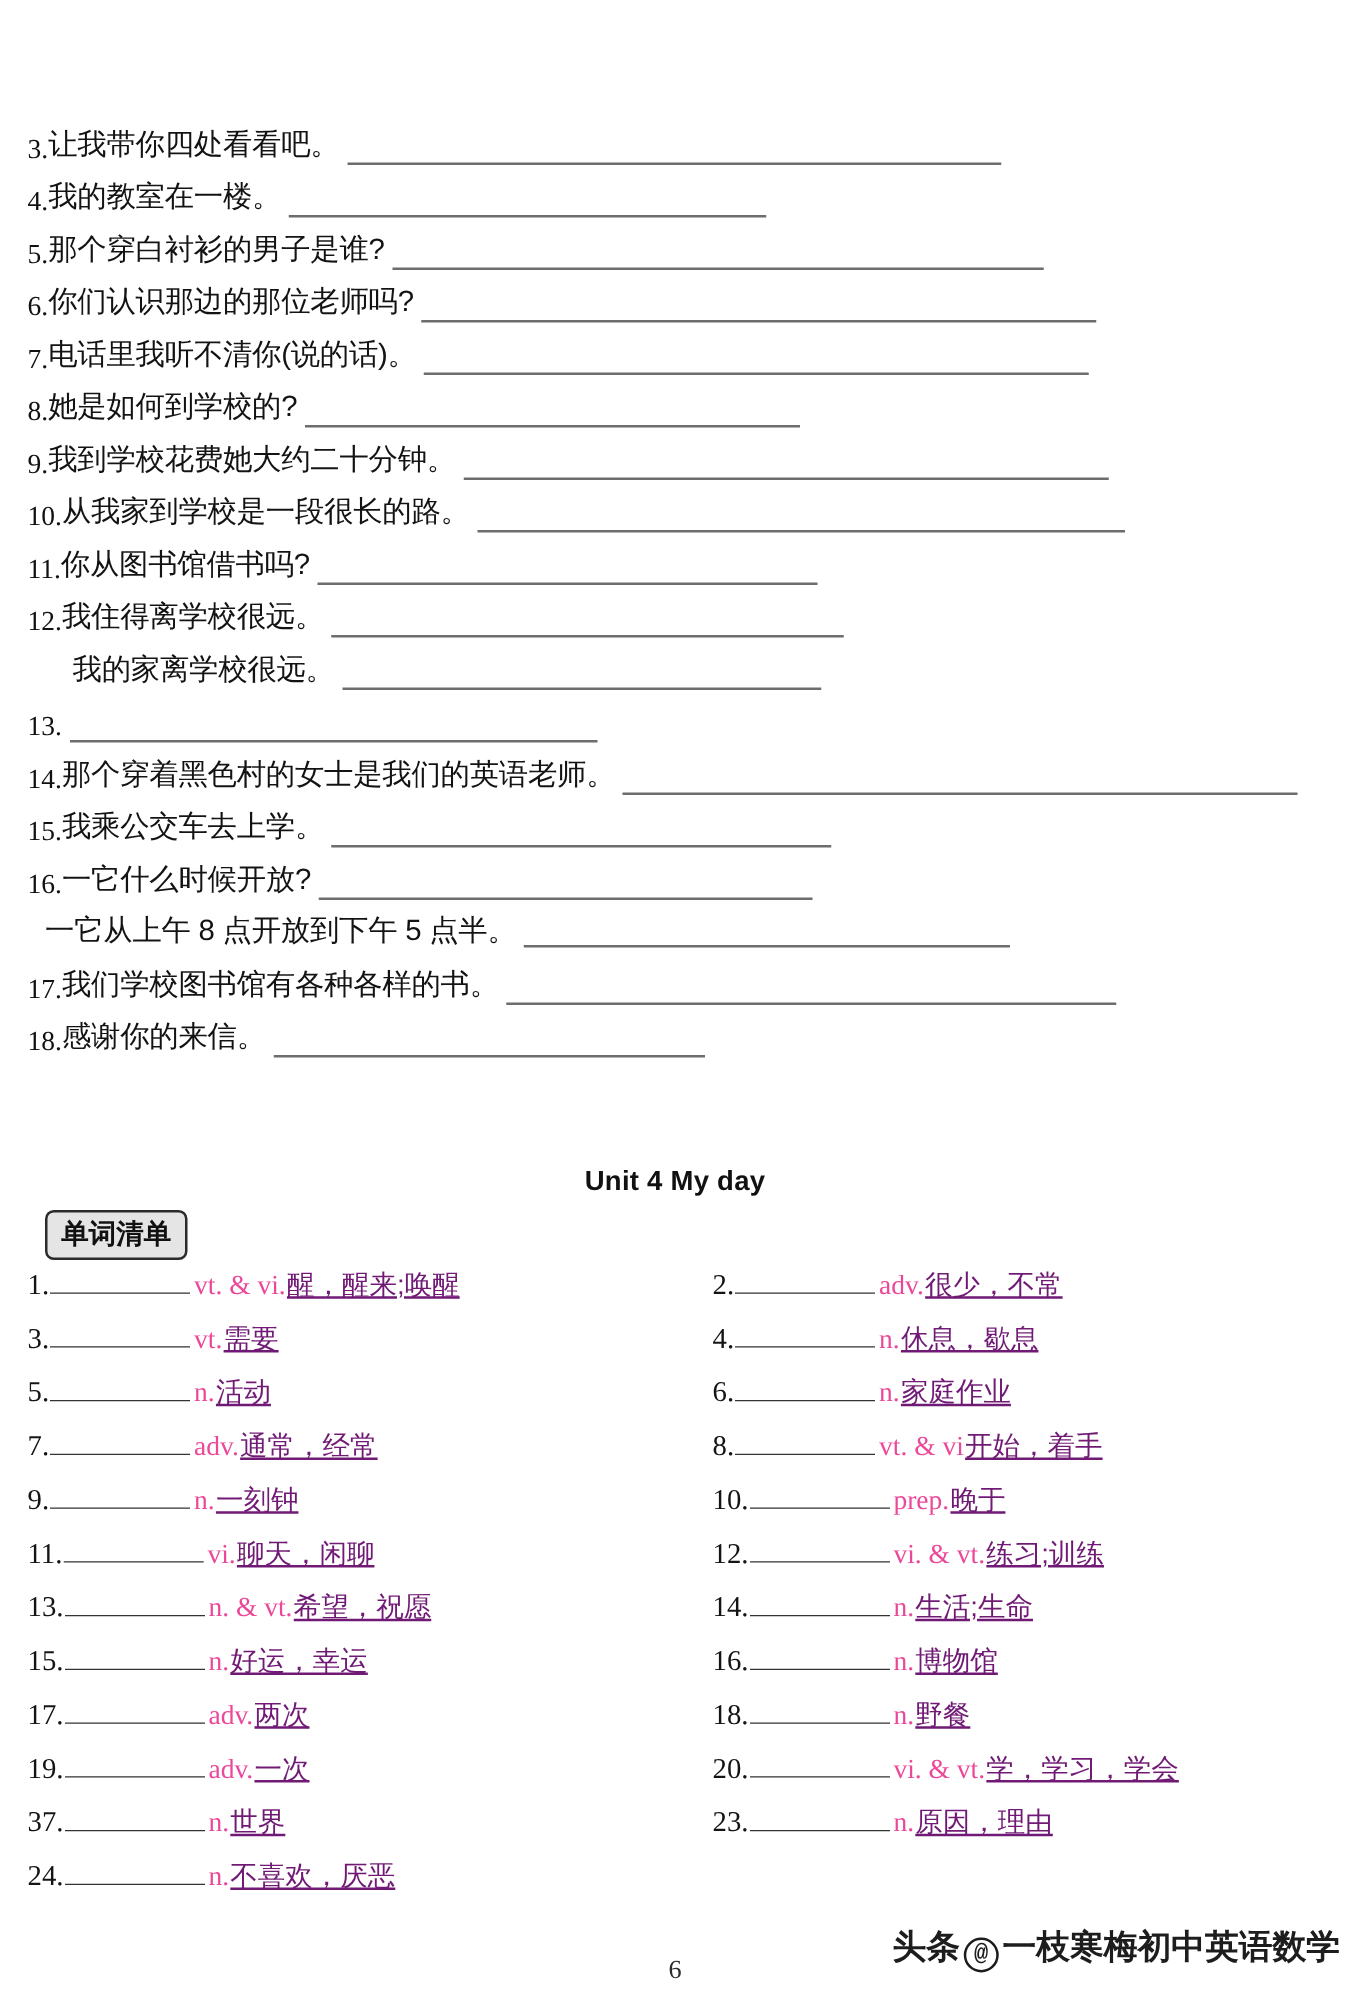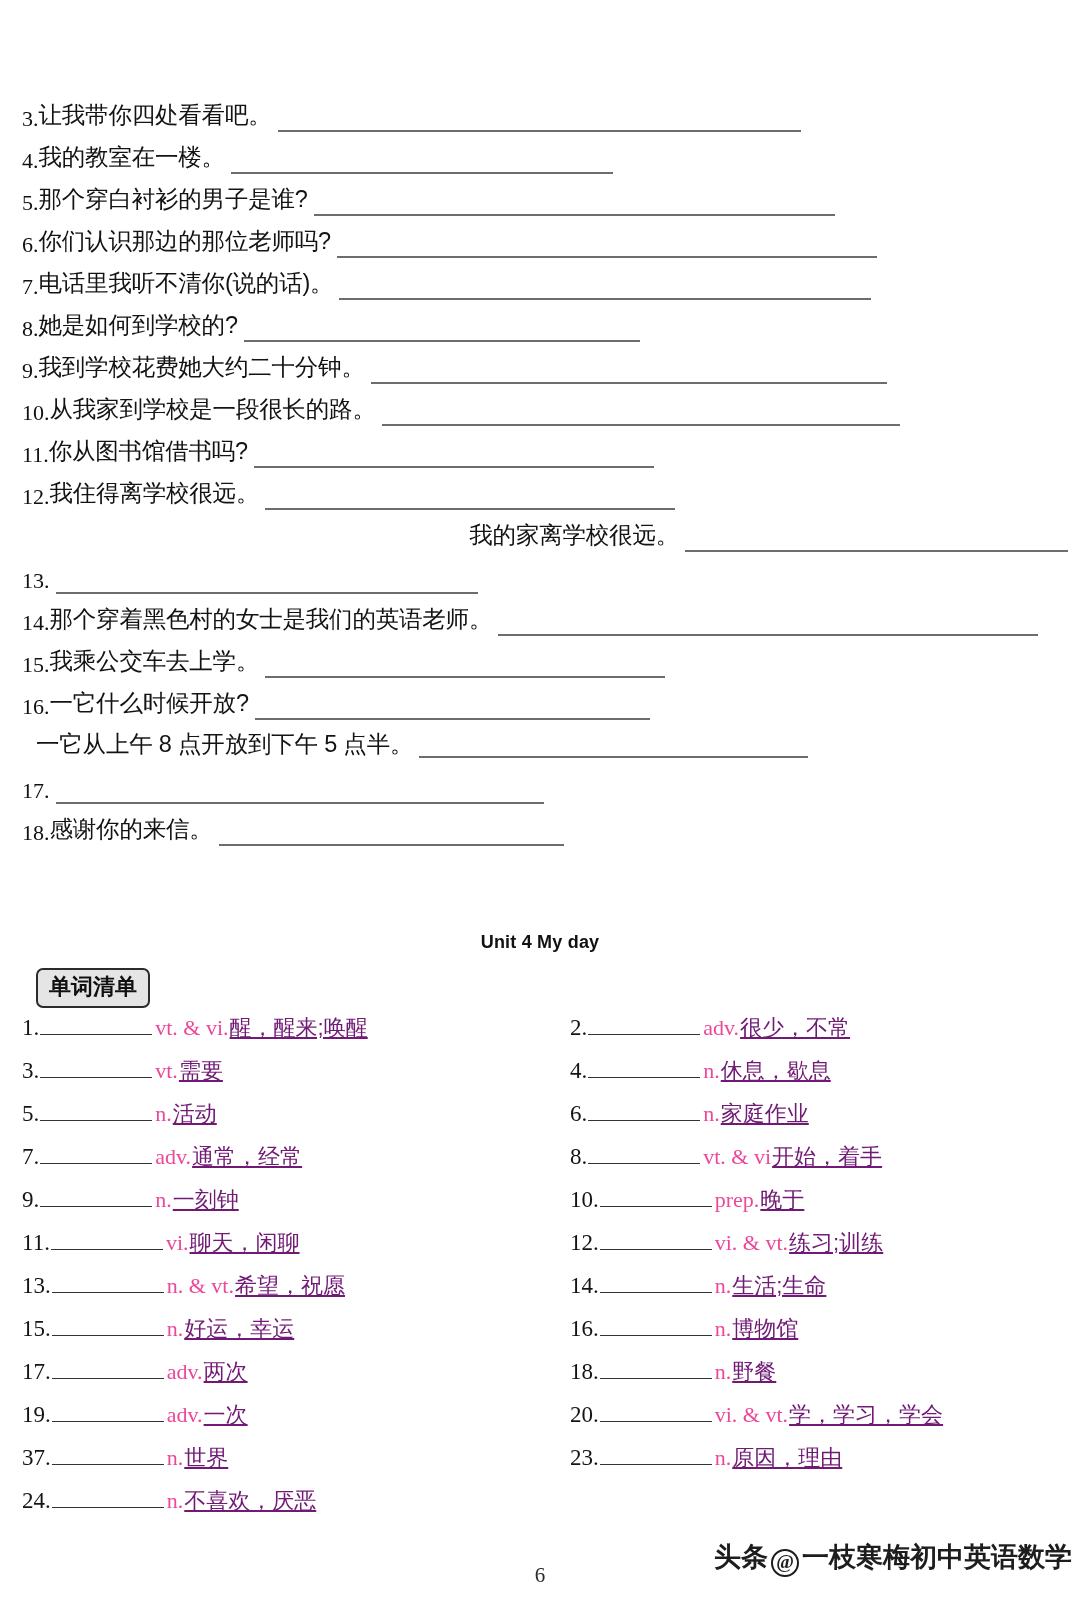--- a/index.html
+++ b/index.html
@@ -55,37 +55,36 @@
 
   .s-line {
     flex: 0 0 auto;
     border-bottom: 2px solid #6d6d6d;
     height: 26px;
     margin-left: 6px;
   }
 
   .indent {
     padding-left: 36px;
-    justify-content: flex-end;
   }
   .indent2 {
     padding-left: 14px;
     align-items: center;
   }
 
   
   .unit-title {
     position: absolute;
     top: 932px;
     left: 0;
     width: 1080px;
     text-align: center;
     font-family: "Liberation Sans", "DejaVu Sans", sans-serif;
     font-weight: bold;
-    font-size: 18px;
+    font-size: 22px;
     color: #111111;
     letter-spacing: 0.2px;
   }
 
   .badge {
     position: absolute;
     top: 968px;
     left: 36px;
     border: 2px solid #2b2b2b;
     border-radius: 7px;
@@ -153,21 +152,21 @@
     text-align: center;
     font-family: "Liberation Serif", "DejaVu Serif", serif;
     font-size: 21px;
     color: #2c2c2c;
   }
 
   .watermark {
     position: absolute;
     top: 1539px;
     right: 8px;
-    font-family: Liberation Serif, serif;
+    font-family: Liberation Mono, monospace;
     font-weight: bold;
     font-size: 27px;
     color: #1d1d1d;
     letter-spacing: 0px;
     white-space: nowrap;
   }
   .watermark .at {
     display: inline-block;
     border: 2px solid #1d1d1d;
     border-radius: 50%;
@@ -258,20 +257,21 @@
         <span class="s-num">16.</span>
         <span class="s-text">一它什么时候开放?</span>
         <span class="s-line" style="width: 395px;"></span>
       </div>
       <div class="s-row indent2">
         <span class="s-text">一它从上午 8 点开放到下午 5 点半。</span>
         <span class="s-line" style="width: 389px;"></span>
       </div>
       <div class="s-row">
         <span class="s-num">17.</span>
+        <span class="s-text">我们学校图书馆有各种各样的书。</span>
         <span class="s-line" style="width: 488px;"></span>
       </div>
       <div class="s-row">
         <span class="s-num">18.</span>
         <span class="s-text">感谢你的来信。</span>
         <span class="s-line" style="width: 345px;"></span>
       </div>
     </div>
 
   <div class="unit-title">Unit 4 My day</div>

